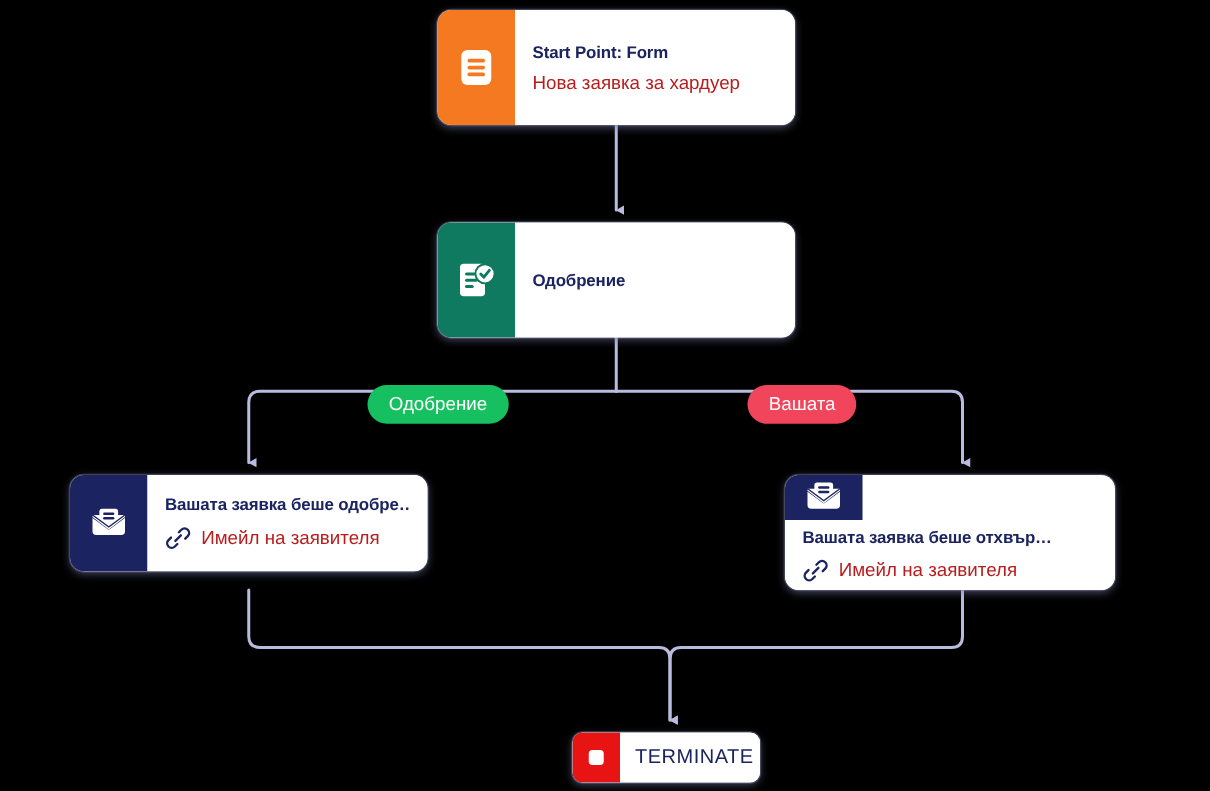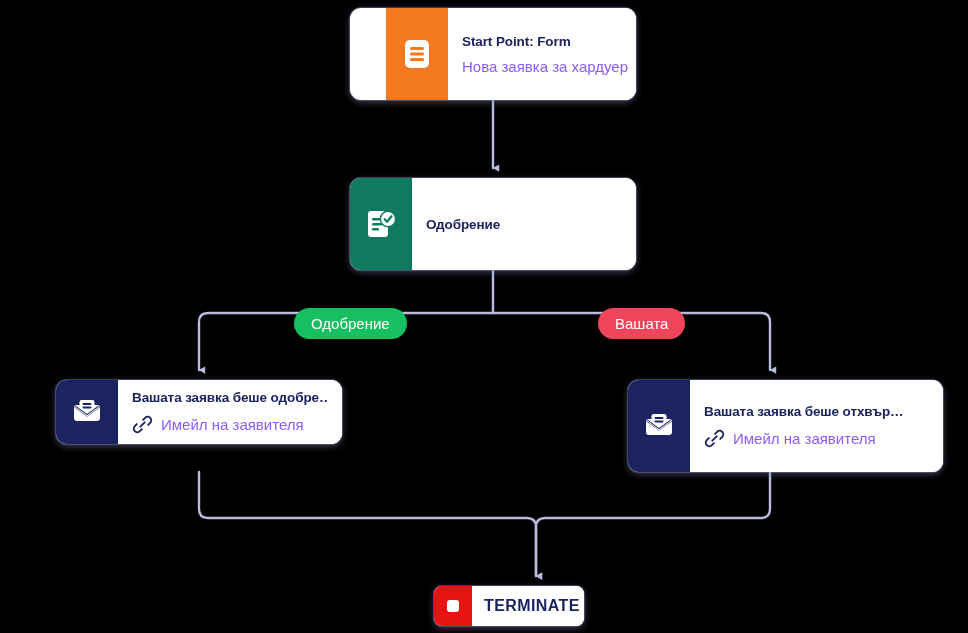--- a/index.html
+++ b/index.html
@@ -61,54 +61,53 @@
     letter-spacing: -0.1px;
     white-space: nowrap;
     overflow: hidden;
   }
   .node-sub {
     display: flex;
     align-items: center;
     gap: 8px;
     margin-top: 9px;
     font-size: 15px;
-    color: #8b5cf6;
+    color: #b91c1c;
     white-space: nowrap;
   }
 
   
   #node-start {
     left: 350px; top: 8px;
-    width: 286px; height: 92px; padding-left: 36px;
+    width: 286px; height: 92px;
   }
   #node-start .node-icon { width: 62px; background: #f47920; }
 
   #node-approval {
     left: 350px; top: 178px;
     width: 286px; height: 92px;
   }
   #node-approval .node-icon { width: 62px; background: #0f7a5f; }
 
   #node-email-approved {
     left: 56px; top: 380px;
-    width: 286px; height: 64px;
+    width: 286px; height: 77px;
   }
   #node-email-approved .node-icon { width: 62px; background: #1b2460; }
 
   #node-email-rejected {
     left: 628px; top: 380px;
-    width: 315px; height: 92px;
+    width: 264px; height: 92px; flex-direction: column;
   }
   #node-email-rejected .node-icon { width: 62px; background: #1b2460; }
 
   #node-terminate {
-    left: 434px; top: 586px;
+    left: 458px; top: 586px;
     width: 150px; height: 40px;
     border-radius: 8px;
-    font-weight: bold;
   }
   #node-terminate .node-icon { width: 38px; background: #e81414; }
   #node-terminate .node-body {
     padding: 0 0 0 12px;
     justify-content: center;
   }
   .terminate-label {
     font-size: 16px;
     color: #1b2460;
     letter-spacing: 0.4px;

